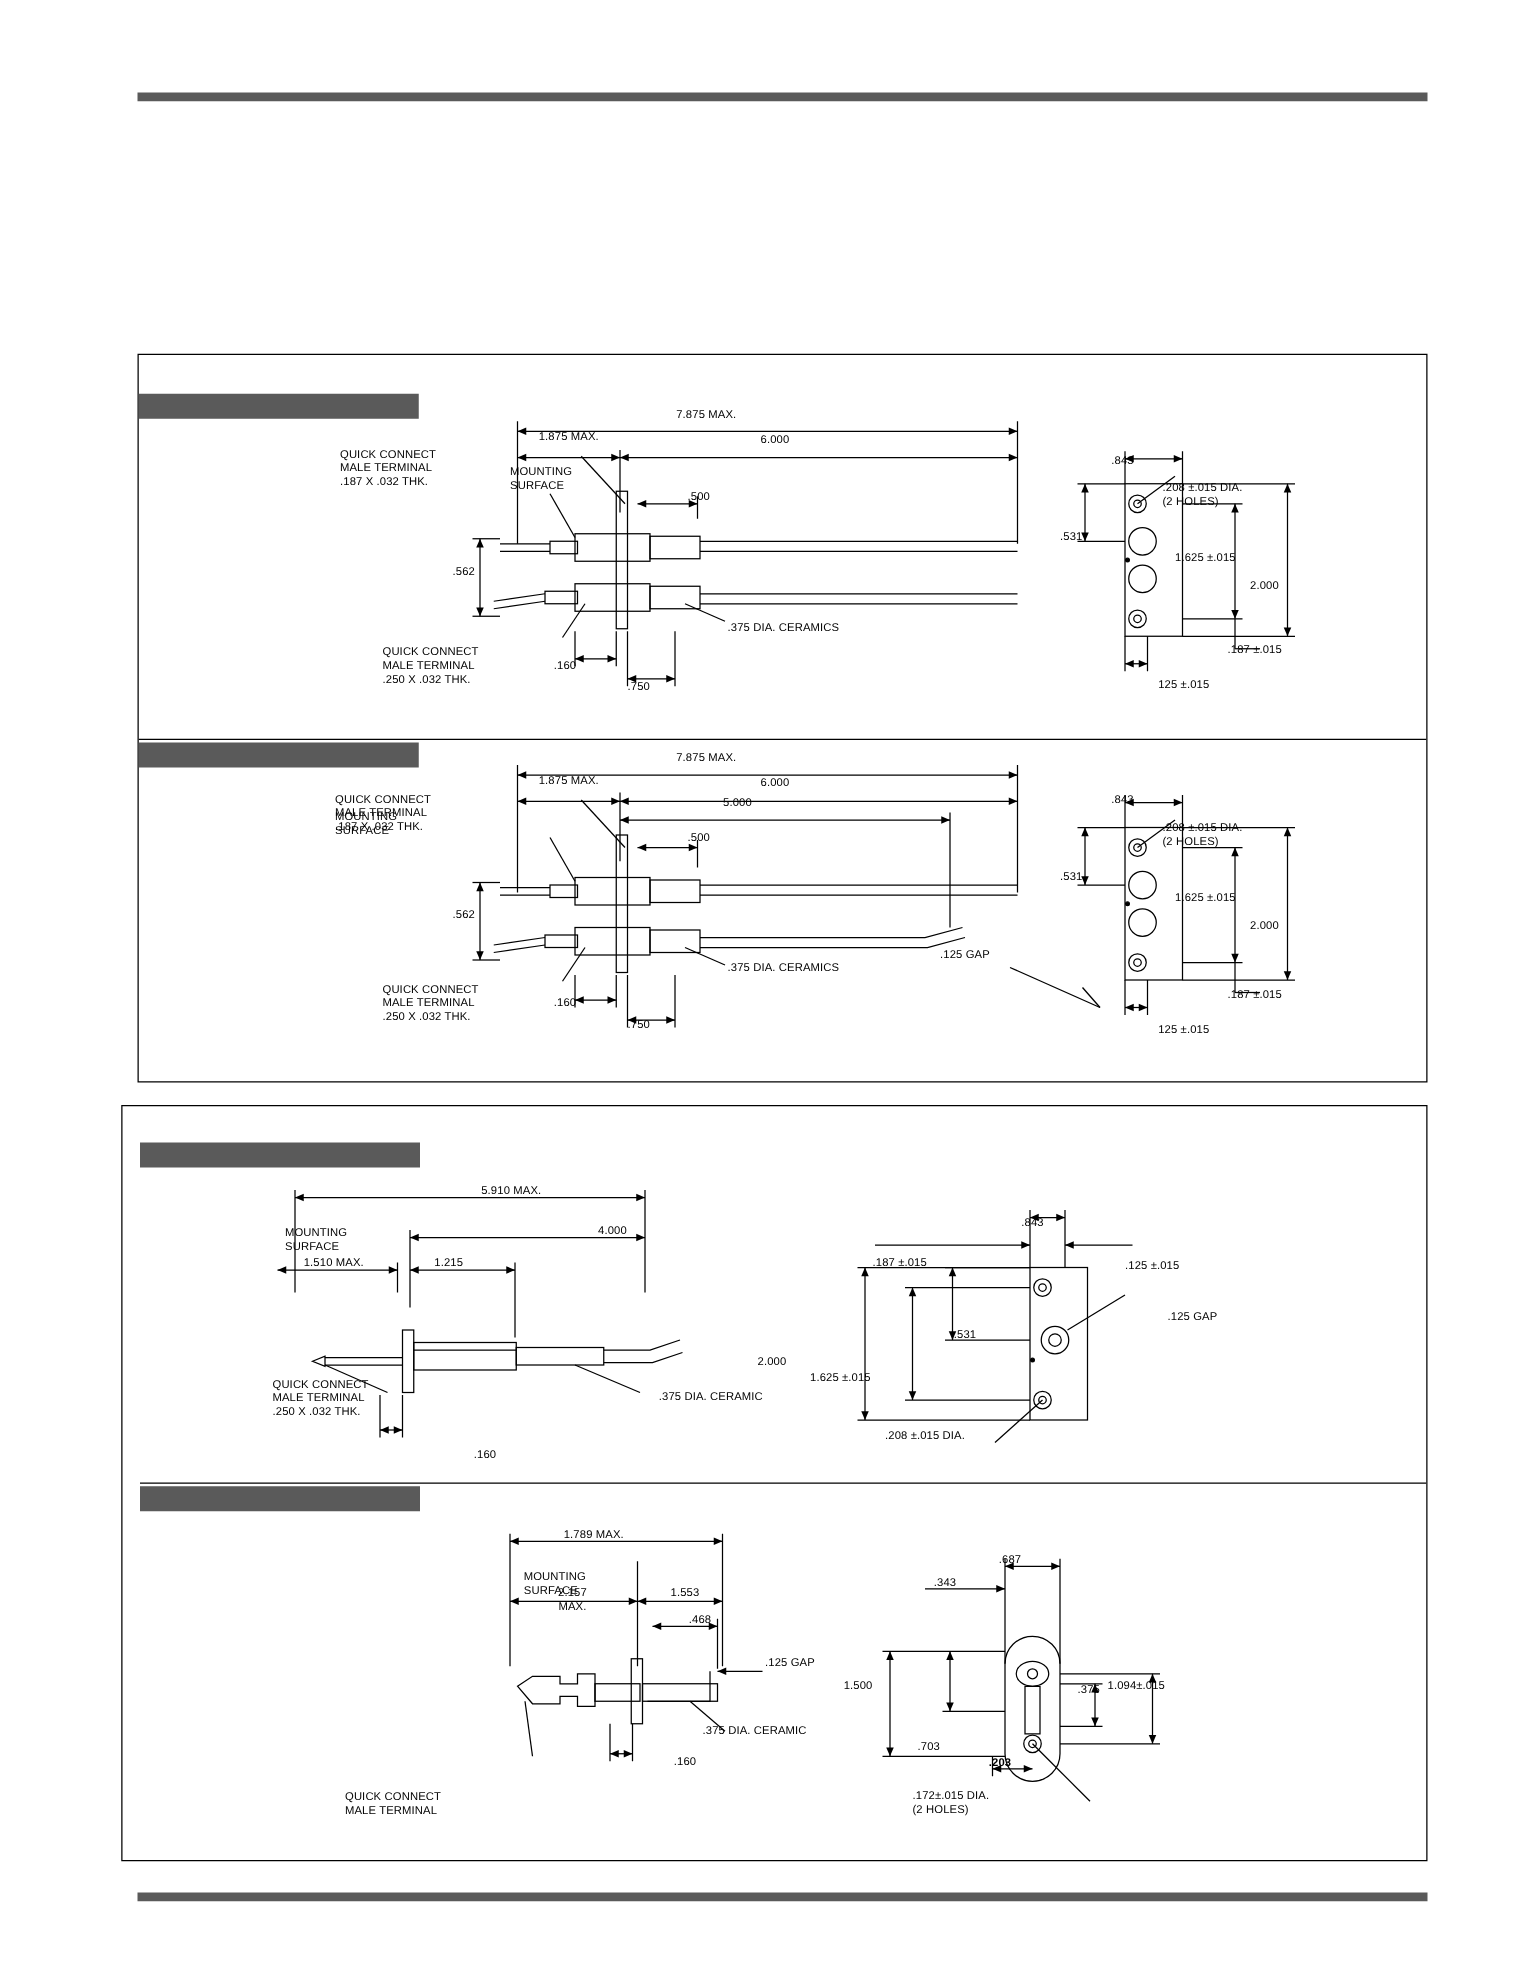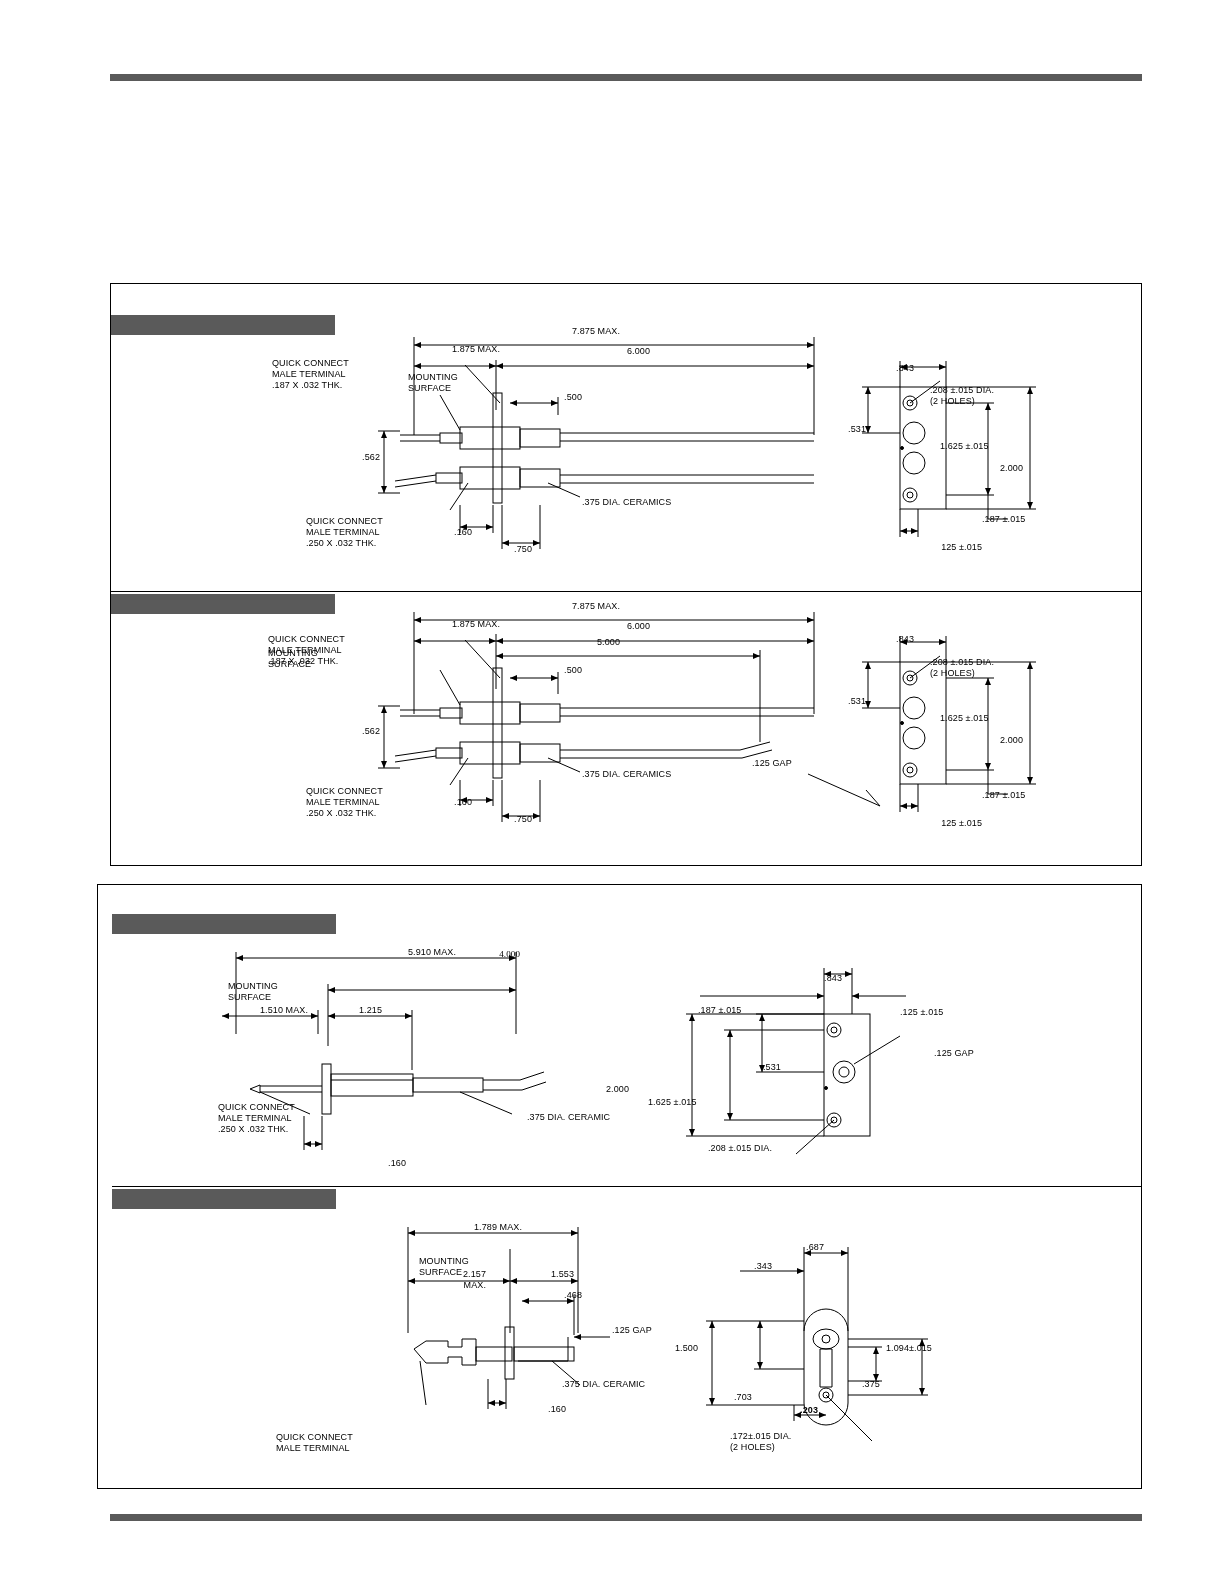--- a/index.html
+++ b/index.html
@@ -41,21 +41,21 @@
     background: #000;
   }
   .lbl {
     position: absolute;
     font-size: 9px;
     line-height: 11px;
     letter-spacing: 0.1px;
     white-space: pre;
     color: #000;
   }
-  .lbl.c { text-align: right; }
+  .lbl.c { text-align: center; }
   .lbl.r  { text-align: right; }
   svg { position: absolute; left: 0; top: 0; overflow: visible; }
 </style>
 </head>
 <body>
 
 <div class="page">
 
   <div class="rule" style="left:110px; top:74px; width:1032px; height:7px;"></div>
 
@@ -424,21 +424,21 @@
       <path d="M492 80 l-3 7 h6 z" fill="#000" stroke="none"></path>
       <path d="M492 202 l-3 -7 h6 z" fill="#000" stroke="none"></path>
       <line x1="486" y1="80" x2="624" y2="80"></line>
       <line x1="486" y1="202" x2="624" y2="202"></line>
 
       <line x1="634" y1="186" x2="596" y2="220"></line>
     </g>
   </svg>
 
   <div class="lbl c" style="left:362px; top:947px; width:94px;">5.910 MAX.</div>
-  <div class="lbl c" style="left:460px; top:949px; width:60px;font-family:Liberation Serif, serif;">4.000</div>
+  <div class="lbl c" style="left:460px; top:979px; width:60px;">4.000</div>
   <div class="lbl c" style="left:226px; top:1005px; width:82px;">1.510 MAX.</div>
   <div class="lbl c" style="left:336px; top:1005px; width:46px;">1.215</div>
   <div class="lbl" style="left:228px; top:981px; width:90px;">MOUNTING
 SURFACE</div>
   <div class="lbl" style="left:218px; top:1102px; width:130px;">QUICK CONNECT
 MALE TERMINAL
 .250 X .032 THK.</div>
   <div class="lbl c" style="left:370px; top:1158px; width:36px;">.160</div>
   <div class="lbl" style="left:527px; top:1112px; width:130px;">.375 DIA. CERAMIC</div>
   <div class="lbl c" style="left:810px; top:973px; width:32px;">.843</div>
@@ -548,21 +548,21 @@
   <div class="lbl c" style="left:538px; top:1290px; width:44px;">.468</div>
   <div class="lbl" style="left:612px; top:1325px; width:60px;">.125 GAP</div>
   <div class="lbl" style="left:562px; top:1379px; width:130px;">.375 DIA. CERAMIC</div>
   <div class="lbl c" style="left:530px; top:1404px; width:36px;">.160</div>
   <div class="lbl" style="left:276px; top:1432px; width:130px;">QUICK CONNECT
 MALE TERMINAL</div>
   <div class="lbl c" style="left:792px; top:1242px; width:32px;">.687</div>
   <div class="lbl c" style="left:740px; top:1261px; width:32px;">.343</div>
   <div class="lbl r" style="left:656px; top:1343px; width:42px;">1.500</div>
   <div class="lbl" style="left:734px; top:1392px; width:40px;">.703</div>
-  <div class="lbl" style="left:862px; top:1346px; width:40px;margin-top:33px;">.375</div>
+  <div class="lbl" style="left:862px; top:1346px; width:40px;">.375</div>
   <div class="lbl" style="left:886px; top:1343px; width:80px;">1.094±.015</div>
   <div class="lbl c" style="left:782px; top:1405px; width:36px;font-weight:bold;">.203</div>
   <div class="lbl" style="left:730px; top:1431px; width:110px;">.172±.015 DIA.
 (2 HOLES)</div>
 
   <div class="rule" style="left:110px; top:1514px; width:1032px; height:7px;"></div>
 
 </div>
 
 </body></html>

